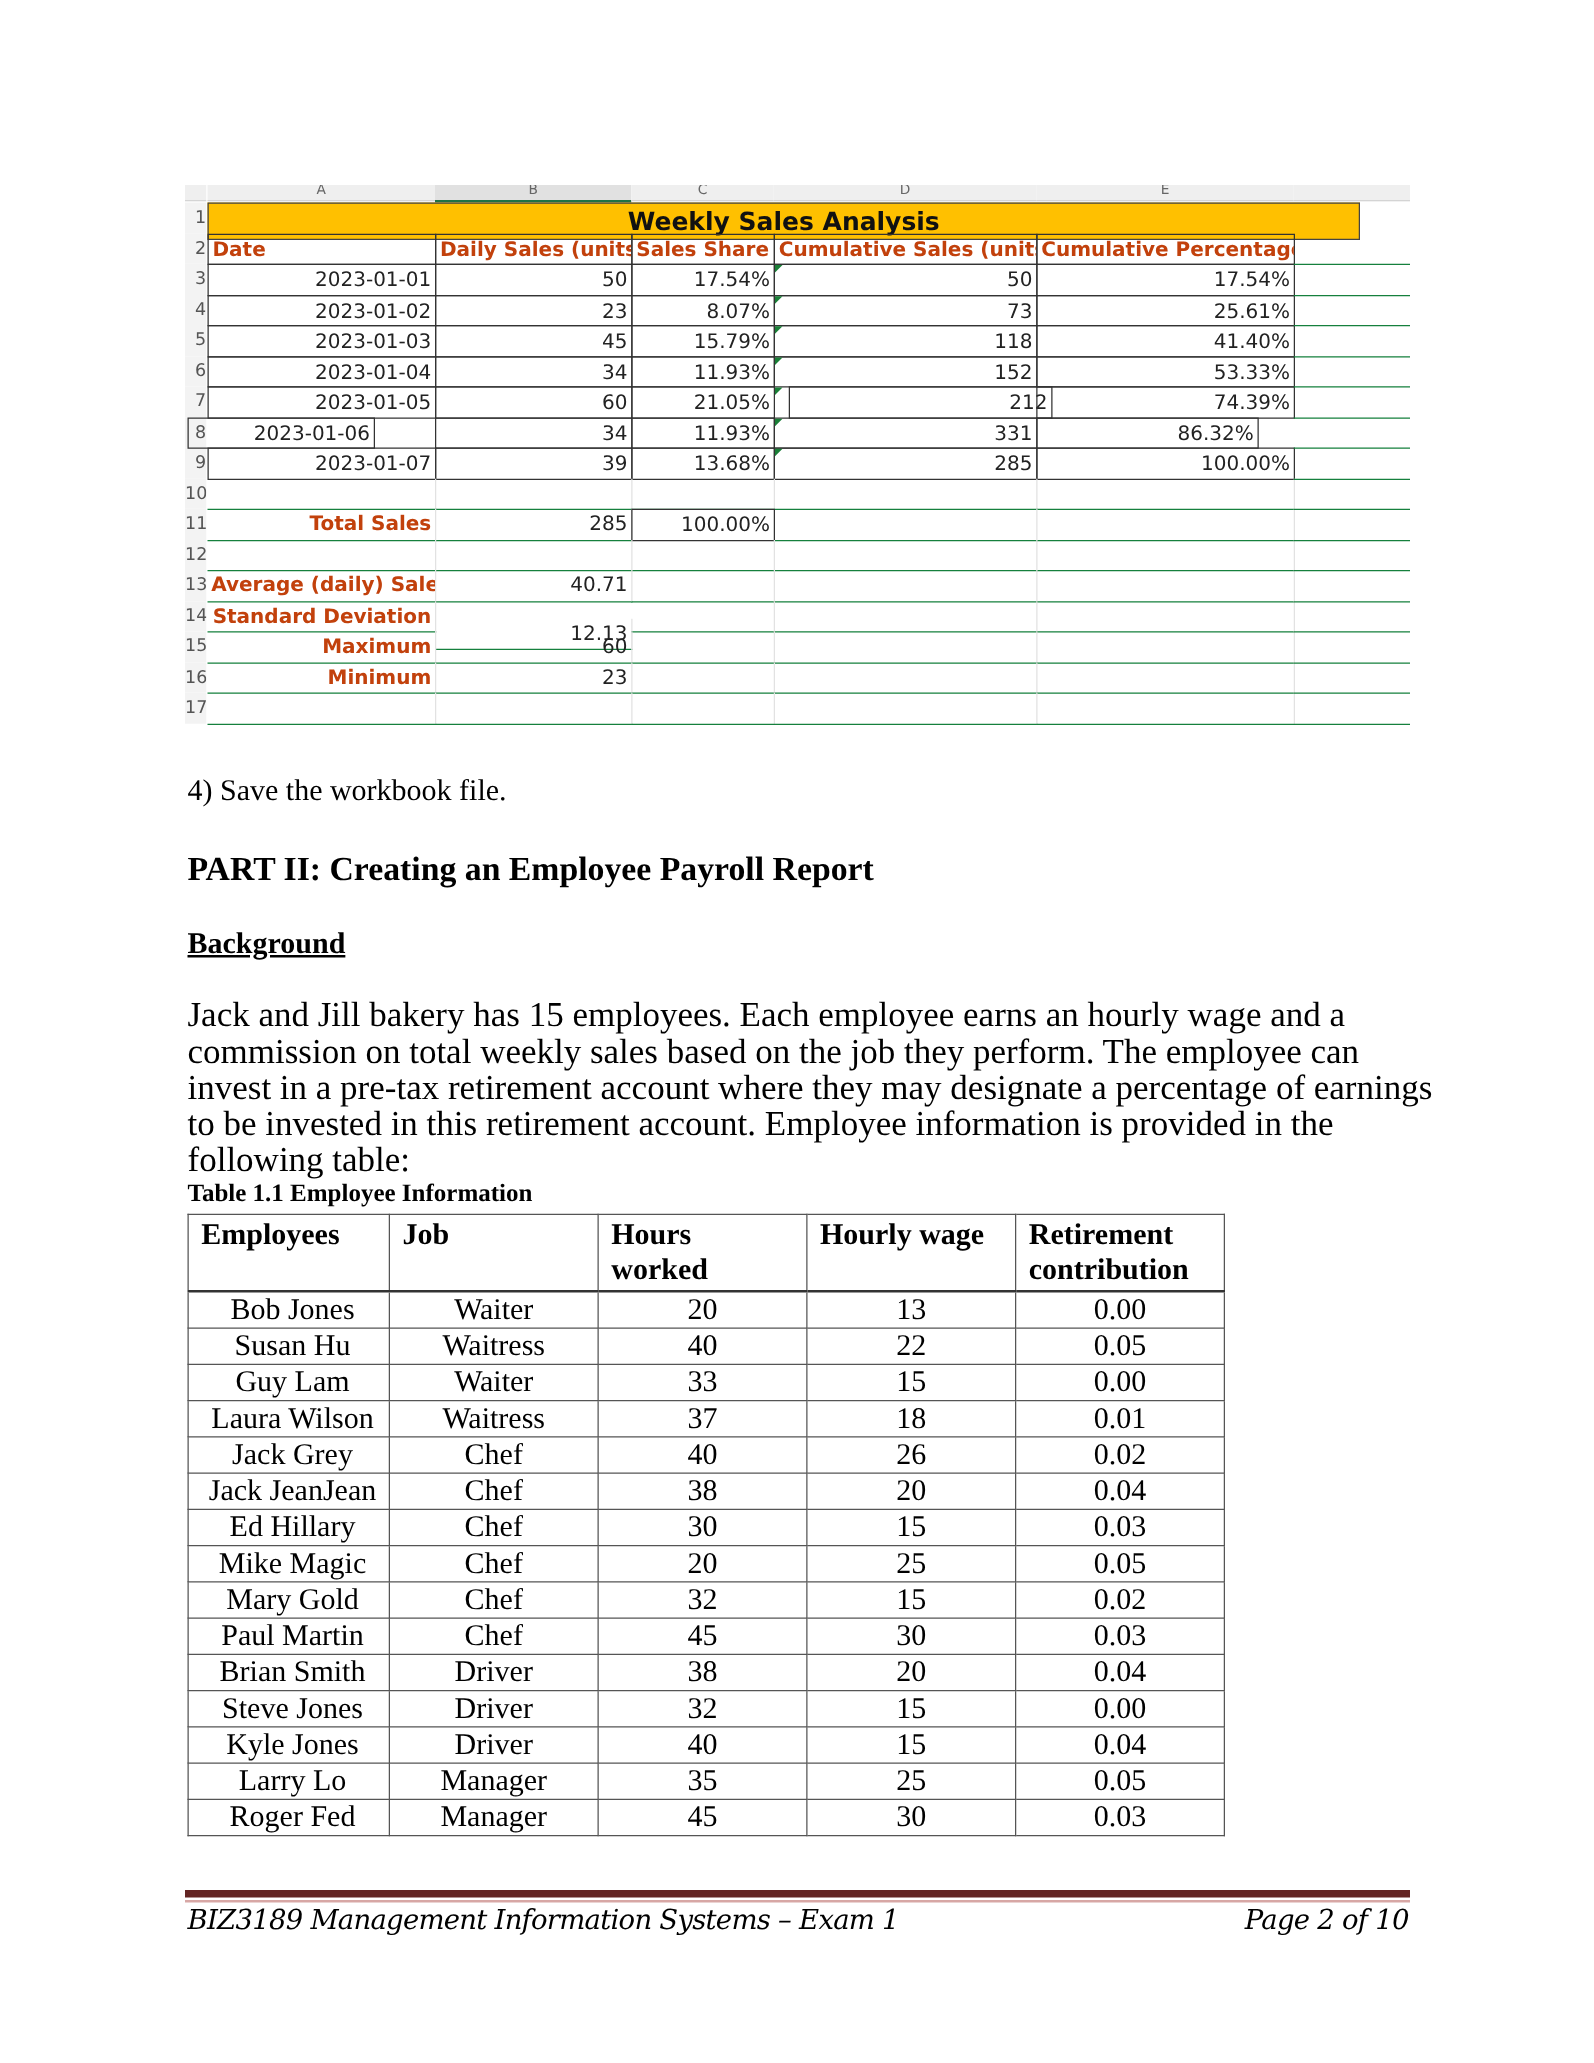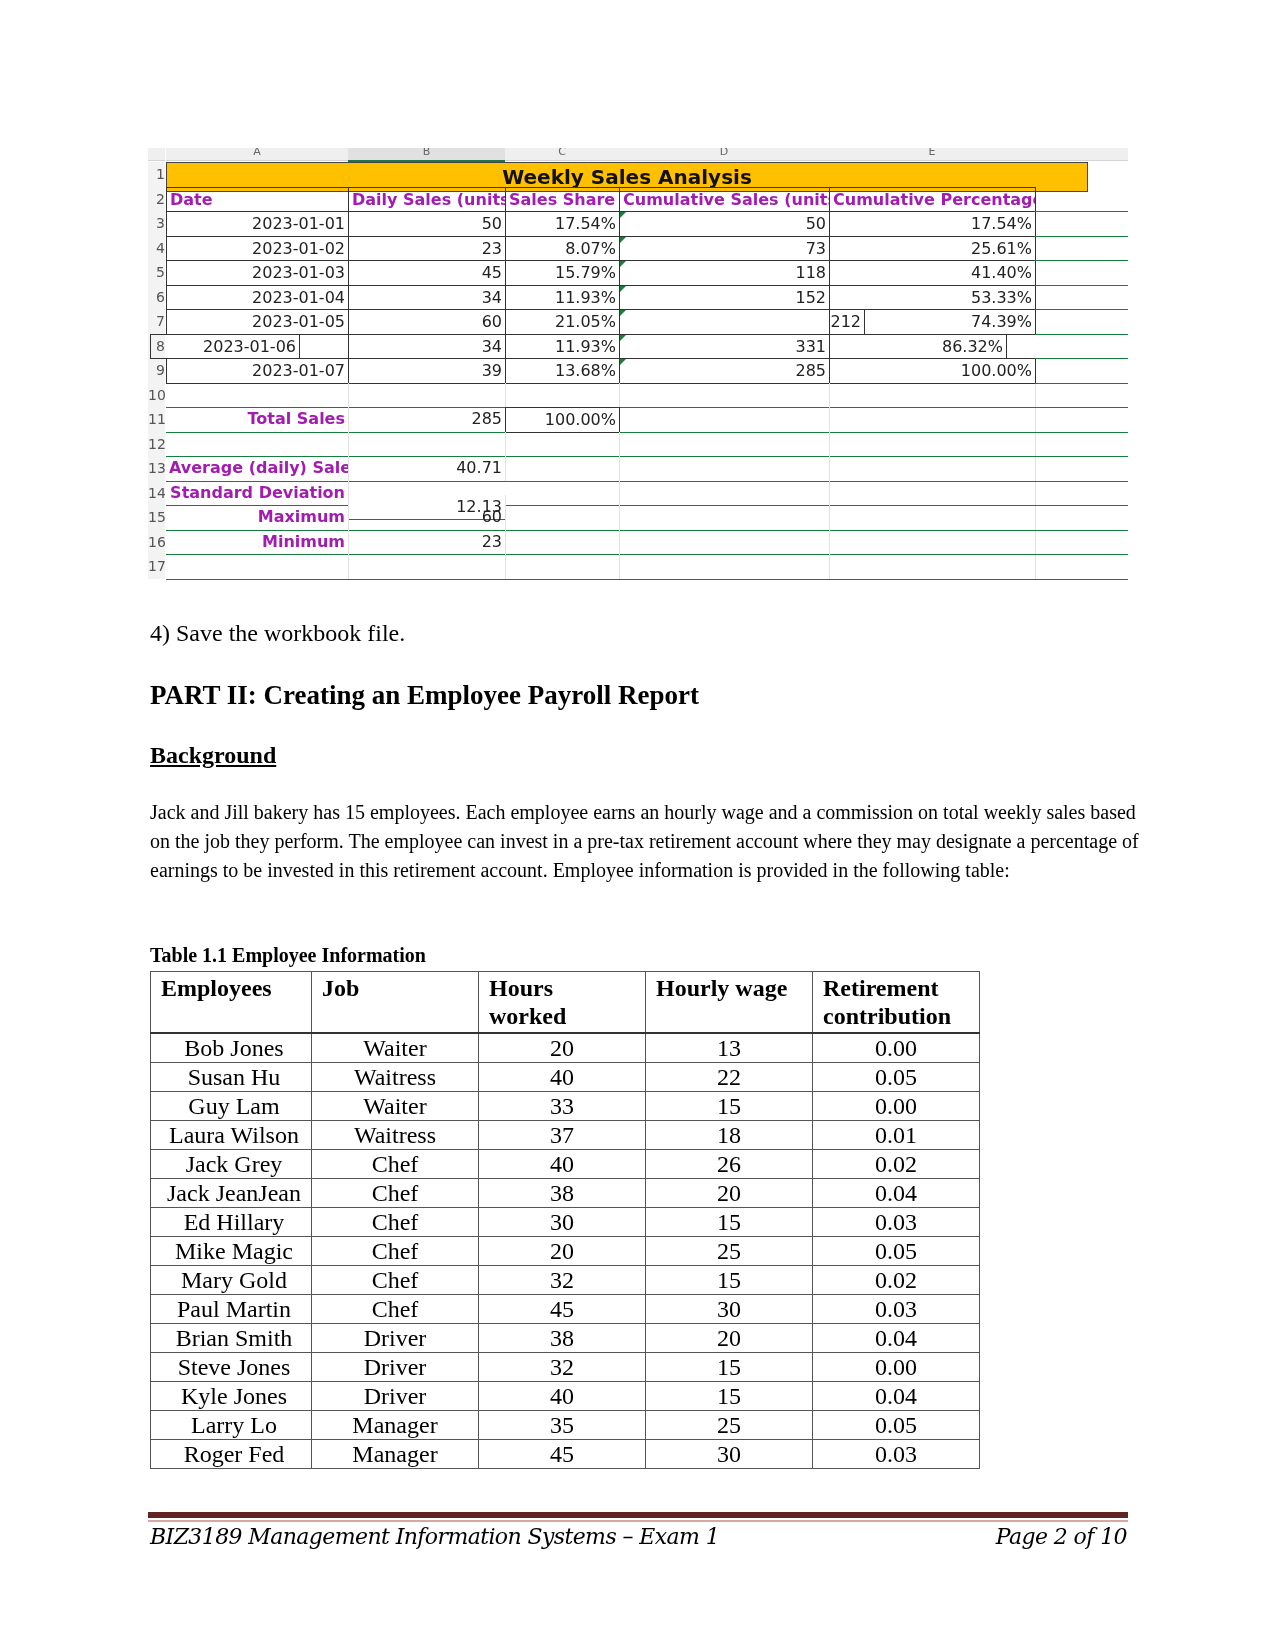--- a/index.html
+++ b/index.html
@@ -5,31 +5,31 @@
   html, body { margin: 0; padding: 0; background: #ffffff; }
   body { width: 1275px; height: 1650px; position: relative; overflow: hidden; font-family: "Liberation Serif", serif; color: #000; }
 
   
   .sheet { position: absolute; left: 148px; top: 148px; width: 980px; height: 442px; overflow: hidden; font-family: "DejaVu Sans", sans-serif; background: #fff; }
   .sheet .colhdr { position: absolute; top: 0; height: 12px; background: #efefef; border-bottom: 1px solid #d4d4d4; color: #666; font-size: 11px; line-height: 8px; text-align: center; overflow: hidden; }
   .sheet .colhdr.sel { background: #e1e1e1; border-bottom: 2px solid #217346; }
   .sheet .rowhdr { position: absolute; left: 0; width: 17px; color: #555; font-size: 14px; text-align: right; padding-right: 0; overflow: hidden; background: #f3f3f3; }
   .sheet .cell { position: absolute; box-sizing: border-box; font-size: 16px; line-height: 24px; padding: 0 3px; white-space: nowrap; overflow: hidden; color: #222; }
   .sheet .r { text-align: right; }
-  .sheet .b { font-weight: bold; color: #a21caf; }
+  .sheet .b { font-weight: bold; color: #c2410c; }
   .sheet .grid { border-right: 1px solid #e2e2e2; border-bottom: 1px solid #15803d; text-align: right; }
   .sheet .bx { border: 1px solid #333; }
   .sheet .title-band { position: absolute; left: 18px; top: 14px; width: 922px; height: 30px; background: #ffc000; border: 1px solid #444; box-sizing: border-box; font-weight: bold; font-size: 20px; line-height: 28px; text-align: center; color: #111; }
   .sheet .tri { position: absolute; width: 0; height: 0; border-top: 6px solid #1a7f37; border-right: 6px solid transparent; }
 
   
   .p-step { position: absolute; left: 150px; top: 620px; font-size: 24px; }
   .h-part { position: absolute; left: 150px; top: 680px; font-size: 27px; font-weight: bold; }
   .h-bg { position: absolute; left: 150px; top: 742px; font-size: 24px; font-weight: bold; text-decoration: underline; }
-  .p-body { position: absolute; left: 150px; top: 798px; width: 1000px; font-size: 20px; line-height: 29px; }
+  .p-body { position: absolute; left: 150px; top: 798px; width: 1000px; font-size: 28px; line-height: 29px; }
   .tbl-caption { position: absolute; left: 150px; top: 944px; font-size: 20px; font-weight: bold; }
 
   table.emp { position: absolute; left: 150px; top: 971px; border-collapse: collapse; font-size: 24px; }
   table.emp th, table.emp td { border: 1.5px solid #555; padding: 0 10px; }
   table.emp th { text-align: left; vertical-align: top; font-weight: bold; line-height: 28px; padding-top: 2px; padding-bottom: 2px; }
   table.emp td { text-align: center; height: 28px; line-height: 28px; }
   table.emp .c1 { width: 146px; }
   table.emp .c2 { width: 146px; }
   table.emp .c3 { width: 146px; }
   table.emp .c4 { width: 146px; }
@@ -97,21 +97,21 @@
     <div class="tri" style="left: 472px; top: 113px;"></div>
     <div class="cell r bx" style="left: 18px; top: 136.5px; width: 183px; height: 25.5px;">2023-01-04</div>
     <div class="cell r bx" style="left: 200px; top: 136.5px; width: 158px; height: 25.5px;">34</div>
     <div class="cell r bx" style="left: 357px; top: 136.5px; width: 115px; height: 25.5px;">11.93%</div>
     <div class="cell r bx" style="left: 471px; top: 136.5px; width: 211px; height: 25.5px;">152</div>
     <div class="cell r bx" style="left: 681px; top: 136.5px; width: 207px; height: 25.5px;">53.33%</div>
     <div class="tri" style="left: 472px; top: 137.5px;"></div>
     <div class="cell r bx" style="left: 18px; top: 161px; width: 183px; height: 25.5px;">2023-01-05</div>
     <div class="cell r bx" style="left: 200px; top: 161px; width: 158px; height: 25.5px;">60</div>
     <div class="cell r bx" style="left: 357px; top: 161px; width: 115px; height: 25.5px;">21.05%</div>
-    <div class="cell r bx" style="left: 471px; top: 161px; width: 246px; height: 25.5px;">212</div>
+    <div class="cell r bx" style="left: 483px; top: 161px; width: 211px; height: 25.5px;">212</div>
     <div class="cell r bx" style="left: 681px; top: 161px; width: 207px; height: 25.5px;">74.39%</div>
     <div class="tri" style="left: 472px; top: 162px;"></div>
     <div class="cell r bx" style="left: 2px; top: 185.5px; width: 150px; height: 25.5px; text-align: right;">2023-01-06</div>
     <div class="cell r bx" style="left: 200px; top: 185.5px; width: 158px; height: 25.5px;">34</div>
     <div class="cell r bx" style="left: 357px; top: 185.5px; width: 115px; height: 25.5px;">11.93%</div>
     <div class="cell r bx" style="left: 471px; top: 185.5px; width: 211px; height: 25.5px;">331</div>
     <div class="cell r bx" style="left: 681px; top: 185.5px; width: 178px; height: 25.5px;">86.32%</div>
     <div class="tri" style="left: 472px; top: 186.5px;"></div>
     <div class="cell r bx" style="left: 18px; top: 210px; width: 183px; height: 25.5px;">2023-01-07</div>
     <div class="cell r bx" style="left: 200px; top: 210px; width: 158px; height: 25.5px;">39</div>

